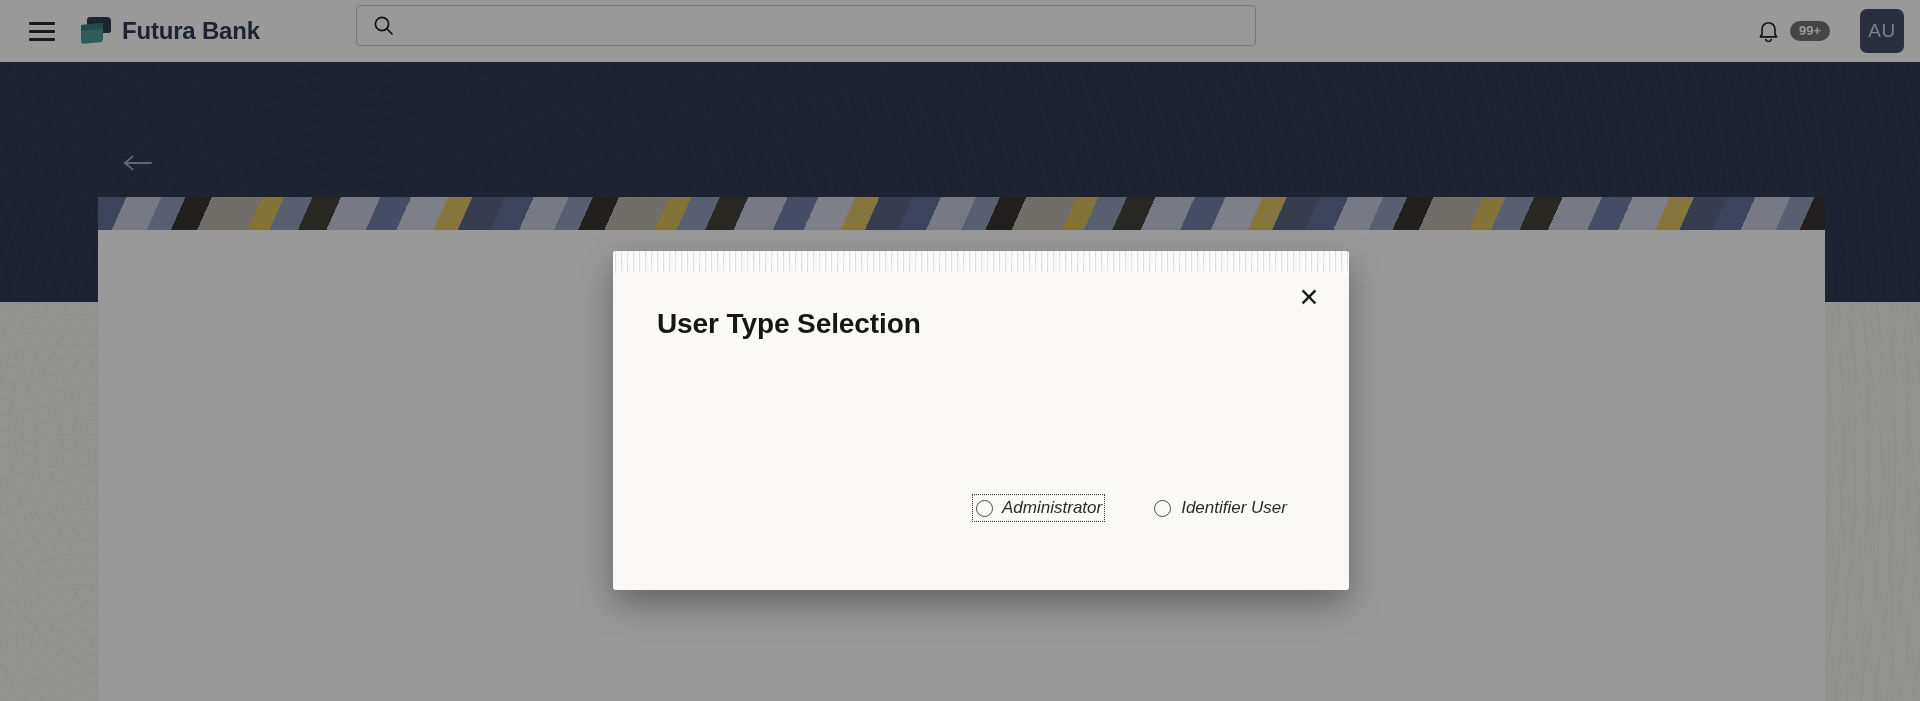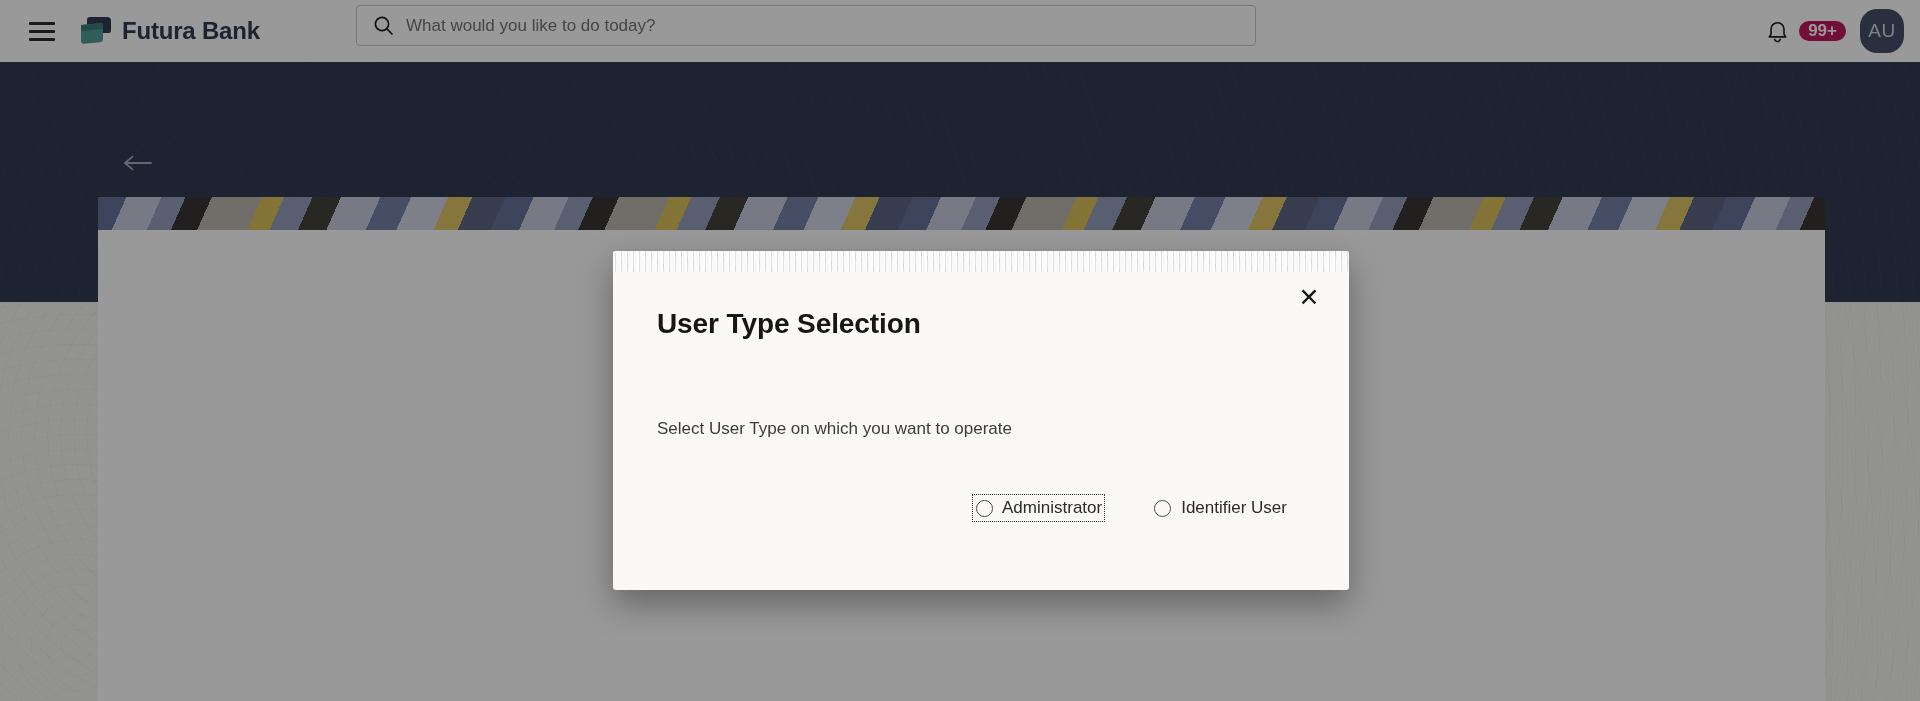--- a/index.html
+++ b/index.html
@@ -66,26 +66,26 @@
     font-size: 17px; color: #3a3a3a; height: 100%;
   }
   .search-input::placeholder { color: #737373; }
 
   .topbar-right {
     position: absolute; right: 16px; top: 0; height: 62px;
     display: flex; align-items: center; gap: 0;
   }
   .bell-btn { display: flex; align-items: center; cursor: pointer; padding: 4px; }
   .badge {
-    margin-left: 6px; background: #be185d; color: #ffffff;
-    font-size: 17px; font-weight: 600; border-radius: 11px;
+    margin-left: 6px; background: #737373; color: #ffffff;
+    font-size: 13px; font-weight: 600; border-radius: 11px;
     padding: 2px 9px 3px; line-height: 15px; cursor: pointer;
   }
   .avatar {
-    margin-left: 14px; width: 44px; height: 44px; border-radius: 17px;
+    margin-left: 30px; width: 44px; height: 44px; border-radius: 7px;
     background: #464f6c; color: #d4d6dd;
     display: flex; align-items: center; justify-content: center;
     font-size: 19px; letter-spacing: 0.5px; cursor: pointer;
   }
 
   
   .hero {
     position: absolute; top: 62px; left: 0; width: 1920px; height: 240px;
     background-color: #333b52;
     background-image:
@@ -161,21 +161,21 @@
   }
   .modal-text {
     position: absolute; left: 44px; top: 168px;
     font-size: 17px; color: #3c3c3c;
   }
   .radio-row {
     position: absolute; left: 0; right: 30px; top: 246px;
     display: flex; justify-content: flex-end; align-items: center; gap: 52px;
     padding-right: 32px;
   }
-  .radio-opt { display: flex; align-items: center; cursor: pointer; }
+  .radio-opt { display: flex; align-items: center; cursor: pointer; font-style: italic; }
   .radio-mark {
     width: 17px; height: 17px; border-radius: 50%;
     border: 1.6px solid #4a4a4a; background: #faf9f7;
     margin-right: 10px; flex: none;
   }
   .radio-opt.focused { outline: 1.5px dotted #3a3a3a; outline-offset: 2px; padding: 1px 0 1px 1px; }
   .radio-opt.focused .radio-mark { margin-right: 9px; }
   .radio-label { font-size: 17px; color: #2b2b2b; }
 </style>
 </head>
@@ -201,21 +201,20 @@
       <div class="brand-name">Futura Bank</div>
     </div>
 
     <div class="search-wrap">
       <span class="search-icon">
         <svg width="21" height="21" viewBox="0 0 21 21" fill="none">
           <circle cx="9" cy="9" r="6.6" stroke="#1d1d1d" stroke-width="1.7"></circle>
           <line x1="13.7" y1="13.7" x2="19" y2="19" stroke="#1d1d1d" stroke-width="1.7" stroke-linecap="round"></line>
         </svg>
       </span>
-      <input class="search-input" type="text" placeholder="What would you like to do today?" style="">
     </div>
 
     <div class="topbar-right">
       <div class="bell-btn">
         <svg width="23" height="25" viewBox="0 0 23 25" fill="none">
           <path d="M5 10.2a6.5 6.5 0 0 1 13 0v5.1l1.7 2.6H3.3L5 15.3z" stroke="#1d1d1d" stroke-width="1.6" stroke-linejoin="round"></path>
           <path d="M8.7 20.4a2.9 2.9 0 0 0 5.6 0" stroke="#1d1d1d" stroke-width="1.6" stroke-linecap="round"></path>
         </svg>
       </div>
       <div class="badge">99+</div>
@@ -240,21 +239,20 @@
 
   <div class="overlay"></div>
 
   <div class="modal">
     <div class="modal-texture"></div>
 
     <div class="modal-close">✕</div>
 
     <div class="modal-title">User Type Selection</div>
 
-    <div class="modal-text">Select User Type on which you want to operate</div>
 
     <div class="radio-row">
       <div class="radio-opt focused">
         <span class="radio-mark"></span>
         <span class="radio-label">Administrator</span>
       </div>
       <div class="radio-opt">
         <span class="radio-mark"></span>
         <span class="radio-label">Identifier User</span>
       </div>

